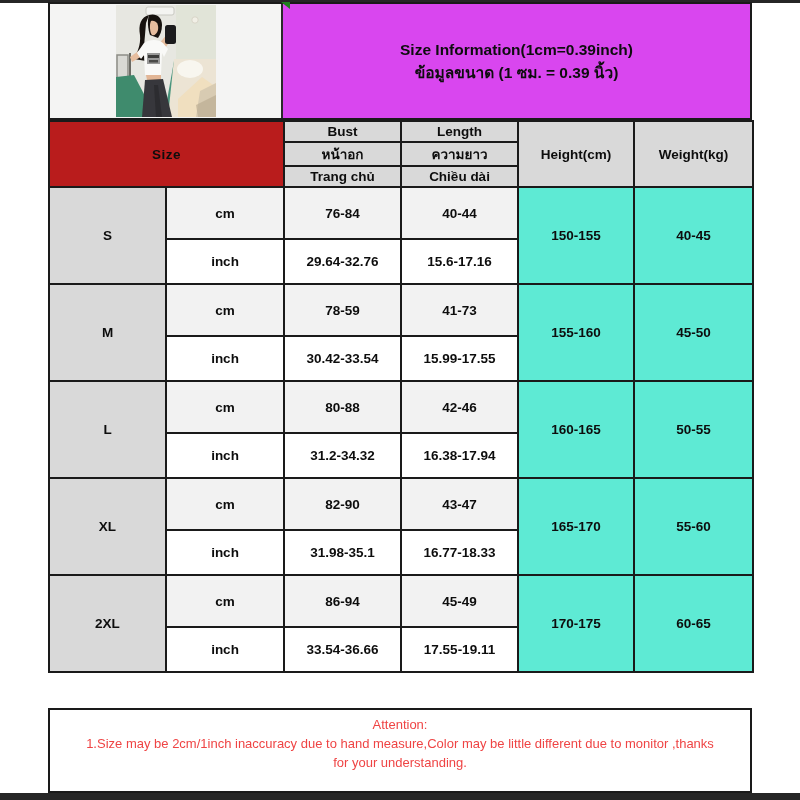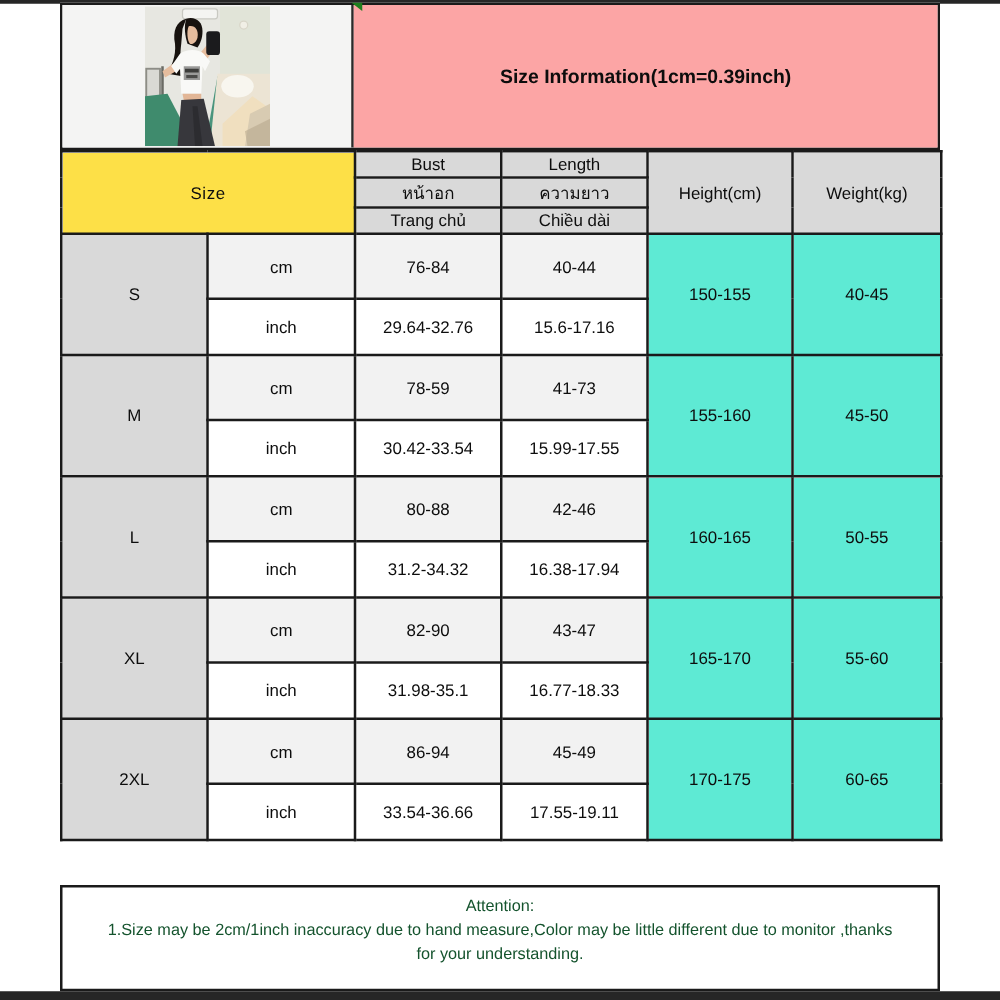--- a/index.html
+++ b/index.html
@@ -16,54 +16,54 @@
     position:absolute; left:48px; top:2px; width:704px; height:118px;
     box-sizing:border-box; border:2px solid #1a1a1a; display:flex; background:#f6f6f5;
   }
   .photo-cell {
     width:233px; box-sizing:border-box; border-right:2px solid #2a2a2a;
     display:flex; align-items:center; justify-content:center; background:#f4f4f3;
   }
   .photo-frame { width:100px; height:112px; overflow:hidden; }
   .info-cell {
     flex:1; display:flex; flex-direction:column; align-items:center; justify-content:center;
-    background:#fca5a5;
+    background:#d946ef;
   }
   .info-cell div { font-weight:bold; font-size:15.5px; line-height:23px; text-align:center; }
 
   .green-flag { position:absolute; left:281px; top:2px; }
 
   
   .size-table {
     position:absolute; left:48px; top:120px; width:704px;
     border-collapse:collapse; table-layout:fixed;
   }
   .size-table td {
     border:2px solid #1a1a1a; text-align:center; vertical-align:middle;
-    padding:0; font-weight:normal; font-size:13.5px; color:#0d0d0d; overflow:hidden;
+    padding:0; font-weight:bold; font-size:13.5px; color:#0d0d0d; overflow:hidden;
   }
   tr.hr { height:21px; }
   tr.r-cm { height:52px; }
   tr.r-inch { height:45px; }
-  .c-size  { background:#fde047; font-size:30px; letter-spacing:.5px; }
+  .c-size  { background:#b91c1c; font-size:30px; letter-spacing:.5px; }
   .c-hdr   { background:#d9d9d9; }
   .sub-top { border-bottom-width:1px; }
   .sub-mid { border-top-width:1px; border-bottom-width:1px; }
   .sub-bot { border-top-width:1px; }
   .c-sizecell { background:#d9d9d9; font-size:15px; }
   .bg-cm   { background:#f2f2f2; }
   .bg-inch { background:#ffffff; }
   .c-span  { background:#5eead4; }
 
   
   .attention {
     position:absolute; left:48px; top:708px; width:704px; height:85px;
     box-sizing:border-box; border:2px solid #1a1a1a; background:#ffffff;
     text-align:center; font-size:13px; line-height:19px; font-weight:normal;
-    padding:5px 30px 0 30px; color:#14532d;
+    padding:5px 30px 0 30px; color:#ef4444;
   }
 </style>
 </head>
 <body>
 
 <div class="page">
   <div class="edge top"></div>
 
   <div class="top-section">
     <div class="photo-cell">
@@ -109,20 +109,21 @@
 
           <polygon points="30,70 45,70 45,75 31,75" fill="#e2b696"></polygon>
 
           <path d="M29,75 L47,74 L56,112 L26,112 Z" fill="#37373c"></path>
           <path d="M38,80 L42,80 L46,112 L40,112 Z" fill="#2c2c30"></path>
         </svg>
       </div>
     </div>
     <div class="info-cell">
       <div>Size Information(1cm=0.39inch)</div>
+      <div>ข้อมูลขนาด (1 ซม. = 0.39 นิ้ว)</div>
     </div>
   </div>
 
   <svg class="green-flag" width="9" height="7">
     <polygon points="0,0 9,0 9,7" fill="#1e7e1e"></polygon>
   </svg>
 
   <table class="size-table">
     <colgroup>
       <col style="width:117px">

